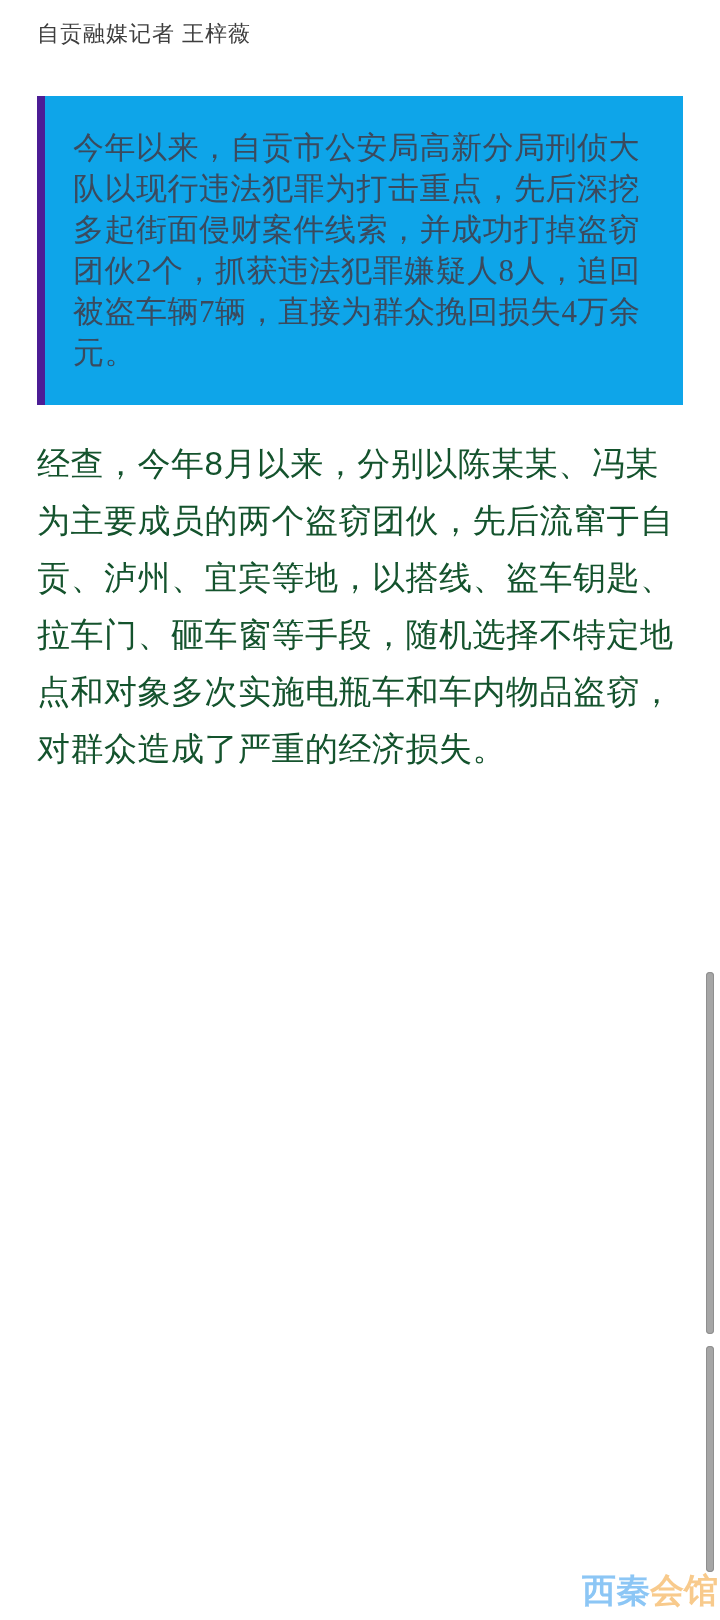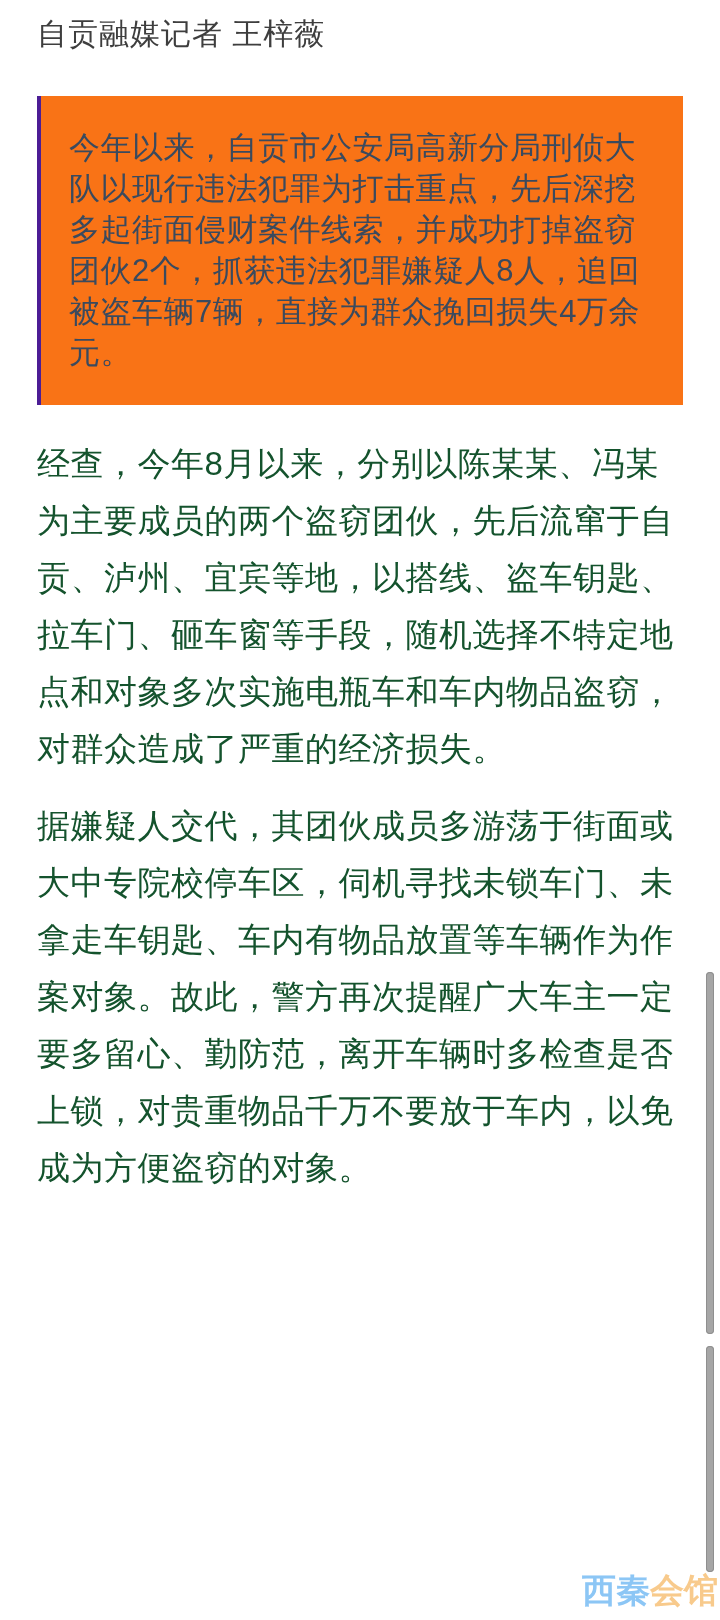--- a/index.html
+++ b/index.html
@@ -14,31 +14,32 @@
   .page {
     position: absolute;
     top: 0; left: 0;
     width: 720px; height: 1620px;
     overflow: hidden;
   }
   .content {
     padding: 12px 37px 0 37px;
   }
   .byline {
-    font-size: 30px;
+    font-size: 22px;
     line-height: 44px;
     color: #3e3e3e;
     letter-spacing: 1px;
   }
   .quote-block {
     margin-top: 40px;
-    background: #f97316;
-    border-left: 4px solid #4c1d95;
+    background: #0ea5e9;
+    border-left: 8px solid #4c1d95;
     padding: 31px 28px 32px 28px;
     box-sizing: border-box;
+    font-family: Liberation Serif, serif;
   }
   .quote-text {
     font-size: 31px;
     line-height: 41px;
     color: #3a4a5e;
     letter-spacing: 0.5px;
   }
   .article p {
     font-size: 33px;
     line-height: 57px;
@@ -79,21 +80,20 @@
   <div class="content">
 
     <div class="byline">自贡融媒记者 王梓薇</div>
 
     <div class="quote-block">
       <div class="quote-text">今年以来，自贡市公安局高新分局刑侦大队以现行违法犯罪为打击重点，先后深挖多起街面侵财案件线索，并成功打掉盗窃团伙2个，抓获违法犯罪嫌疑人8人，追回被盗车辆7辆，直接为群众挽回损失4万余元。</div>
     </div>
 
     <div class="article">
       <p class="first">经查，今年8月以来，分别以陈某某、冯某为主要成员的两个盗窃团伙，先后流窜于自贡、泸州、宜宾等地，以搭线、盗车钥匙、拉车门、砸车窗等手段，随机选择不特定地点和对象多次实施电瓶车和车内物品盗窃，对群众造成了严重的经济损失。</p>
-      <p>据嫌疑人交代，其团伙成员多游荡于街面或大中专院校停车区，伺机寻找未锁车门、未拿走车钥匙、车内有物品放置等车辆作为作案对象。故此，警方再次提醒广大车主一定要多留心、勤防范，离开车辆时多检查是否上锁，对贵重物品千万不要放于车内，以免成为方便盗窃的对象。</p>
     </div>
 
   </div>
 
   <div class="scrollbar-thumb thumb-1"></div>
   <div class="scrollbar-thumb thumb-2"></div>
 
   <div class="watermark">
     <span class="wm-blue">西秦</span><span class="wm-orange">会馆</span>
   </div>

